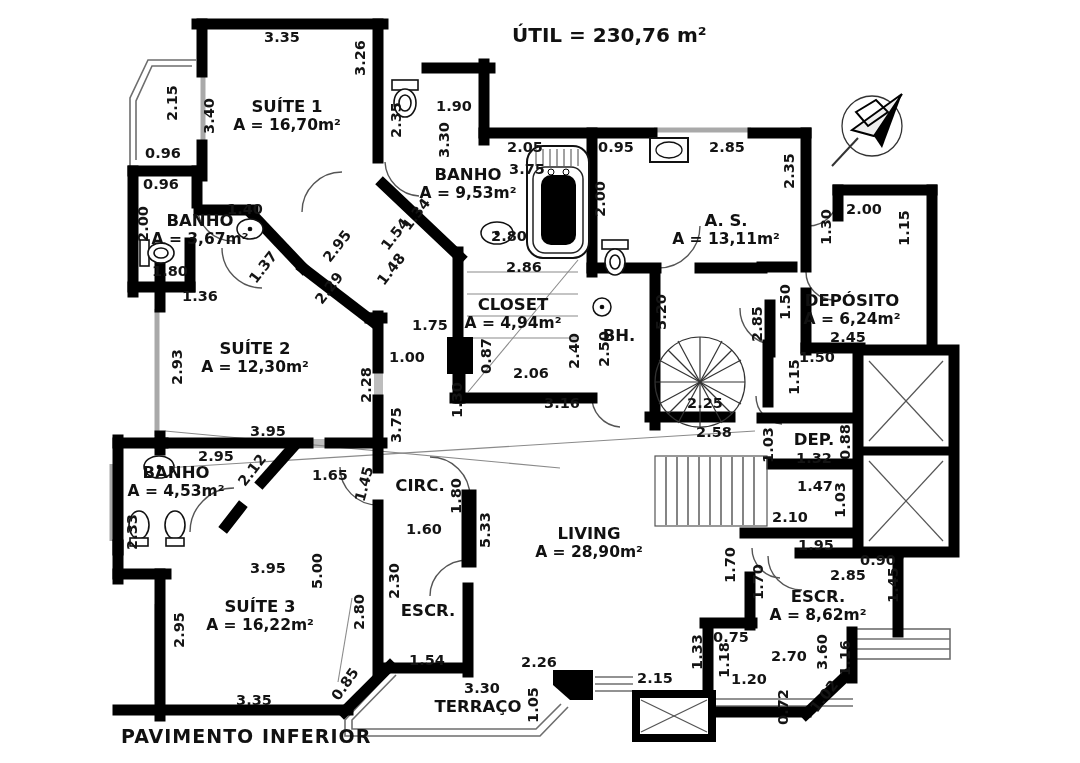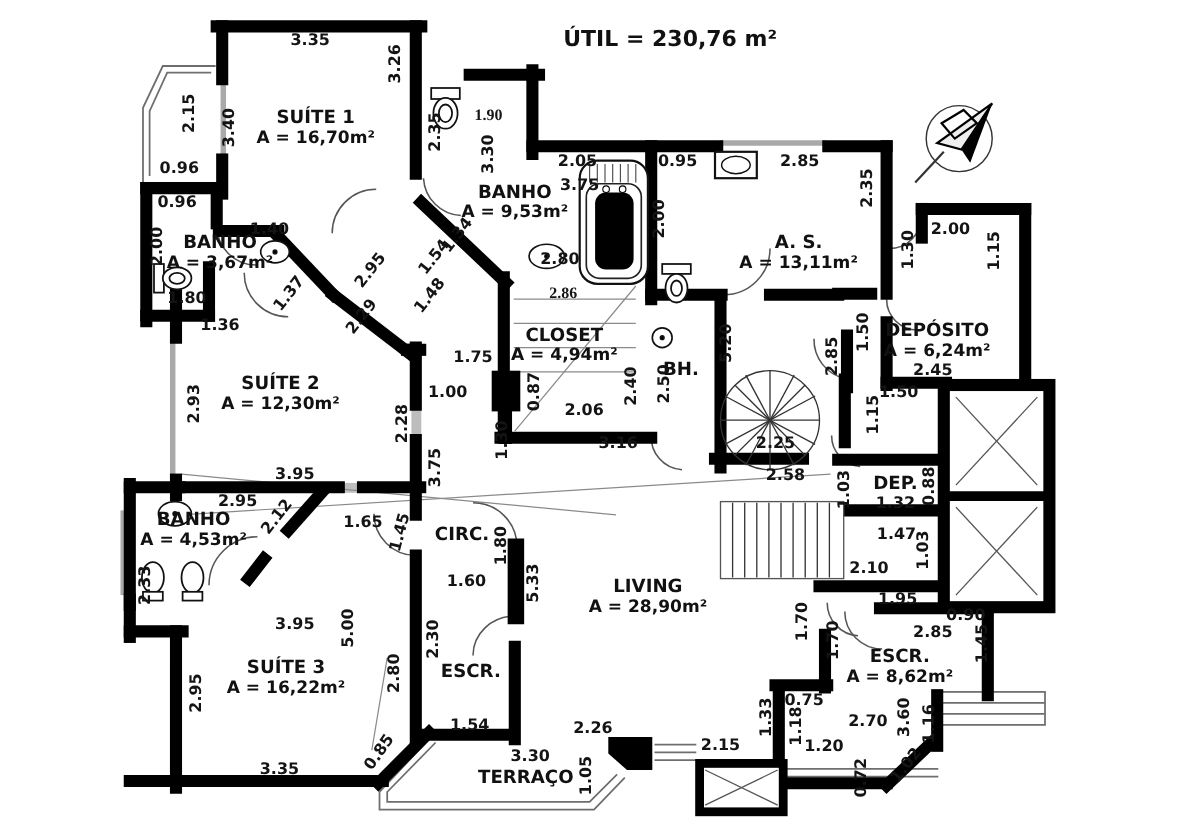--- a/index.html
+++ b/index.html
@@ -347,27 +347,27 @@
       <span class="dim" style="left: 245px; top: 193px; margin-top: 16px; --r: 0deg;">1.40</span>
       <span class="dim" style="left: 143px; top: 224px; --r: -90deg;">2.00</span>
       <span class="dim" style="left: 170px; top: 271px; --r: 0deg;">1.80</span>
       <span class="dim" style="left: 200px; top: 296px; --r: 0deg;">1.36</span>
       <span class="dim" style="left: 263px; top: 267px; --r: -52deg;">1.37</span>
       <span class="dim" style="left: 337px; top: 246px; --r: -52deg;">2.95</span>
       <span class="dim" style="left: 329px; top: 288px; --r: -52deg;">2.29</span>
       <span class="dim" style="left: 416px; top: 214px; --r: -52deg;">1.34</span>
       <span class="dim" style="left: 395px; top: 234px; --r: -52deg;">1.54</span>
       <span class="dim" style="left: 391px; top: 269px; --r: -52deg;">1.48</span>
-      <span class="dim" style="left: 444px; top: 106px; font-family: Liberation Serif, serif; --r: 0deg;">1.90</span>
+      <span class="dim" style="left: 454px; top: 106px; --r: 0deg;">1.90</span>
       <span class="dim" style="left: 396px; top: 120px; --r: -90deg;">2.35</span>
       <span class="dim" style="left: 444px; top: 140px; --r: -90deg;">3.30</span>
       <span class="dim" style="left: 525px; top: 147px; --r: 0deg;">2.05</span>
       <span class="dim" style="left: 527px; top: 169px; --r: 0deg;">3.75</span>
       <span class="dim" style="left: 509px; top: 236px; --r: 0deg;">2.80</span>
-      <span class="dim" style="left: 512px; top: 267px; font-family: Liberation Serif, serif; --r: 0deg;">2.86</span>
+      <span class="dim" style="left: 524px; top: 267px; --r: 0deg;">2.86</span>
       <span class="dim" style="left: 616px; top: 147px; --r: 0deg;">0.95</span>
       <span class="dim" style="left: 600px; top: 199px; --r: -90deg;">2.00</span>
       <span class="dim" style="left: 727px; top: 147px; --r: 0deg;">2.85</span>
       <span class="dim" style="left: 789px; top: 171px; --r: -90deg;">2.35</span>
       <span class="dim" style="left: 864px; top: 209px; --r: 0deg;">2.00</span>
       <span class="dim" style="left: 826px; top: 227px; --r: -90deg;">1.30</span>
       <span class="dim" style="left: 904px; top: 228px; --r: -90deg;">1.15</span>
       <span class="dim" style="left: 785px; top: 302px; --r: -90deg;">1.50</span>
       <span class="dim" style="left: 757px; top: 324px; --r: -90deg;">2.85</span>
       <span class="dim" style="left: 848px; top: 337px; --r: 0deg;">2.45</span>
@@ -424,13 +424,14 @@
       <span class="dim" style="left: 731px; top: 637px; --r: 0deg;">0.75</span>
       <span class="dim" style="left: 724px; top: 660px; --r: -90deg;">1.18</span>
       <span class="dim" style="left: 749px; top: 679px; --r: 0deg;">1.20</span>
       <span class="dim" style="left: 789px; top: 656px; --r: 0deg;">2.70</span>
       <span class="dim" style="left: 822px; top: 652px; --r: -90deg;">3.60</span>
       <span class="dim" style="left: 845px; top: 658px; --r: -90deg;">1.16</span>
       <span class="dim" style="left: 783px; top: 707px; --r: -90deg;">0.72</span>
       <span class="dim" style="left: 824px; top: 696px; --r: -52deg;">1.02</span>
     </div>
 
+  <div class="footer-title">PAVIMENTO INFERIOR</div>
 </div>
 
 </body></html>

